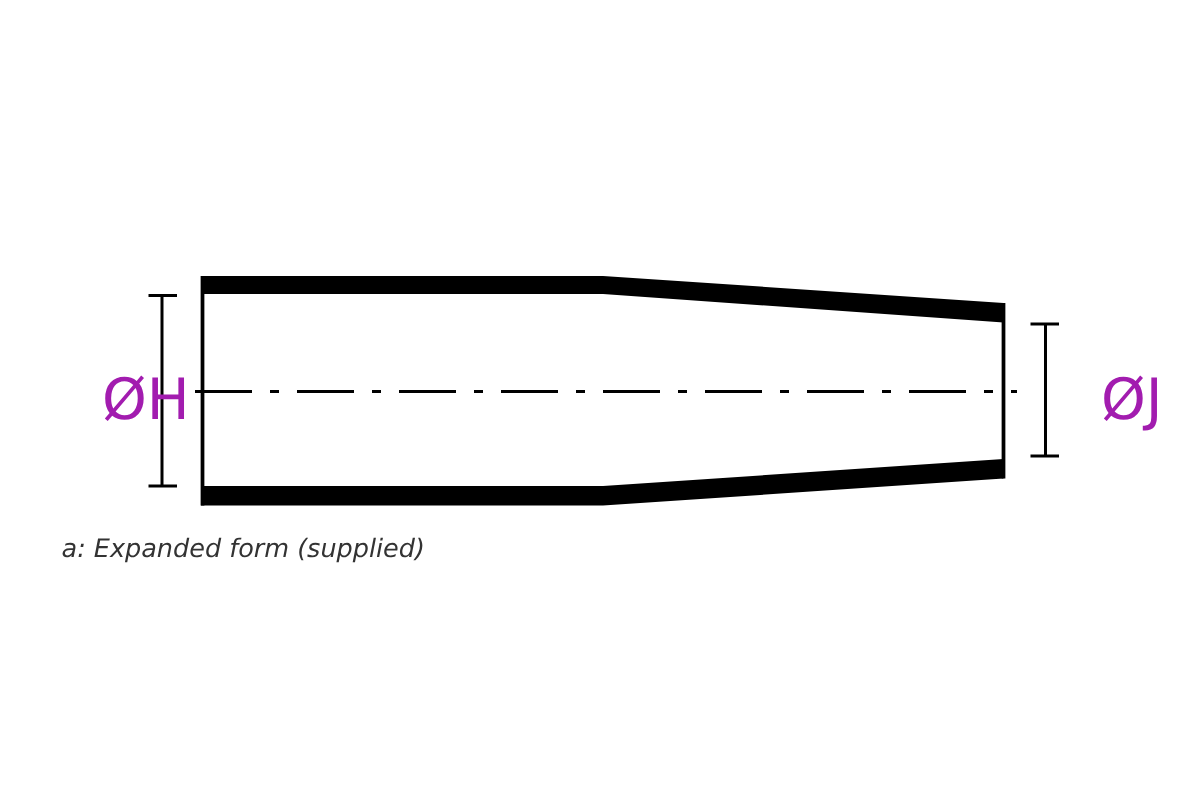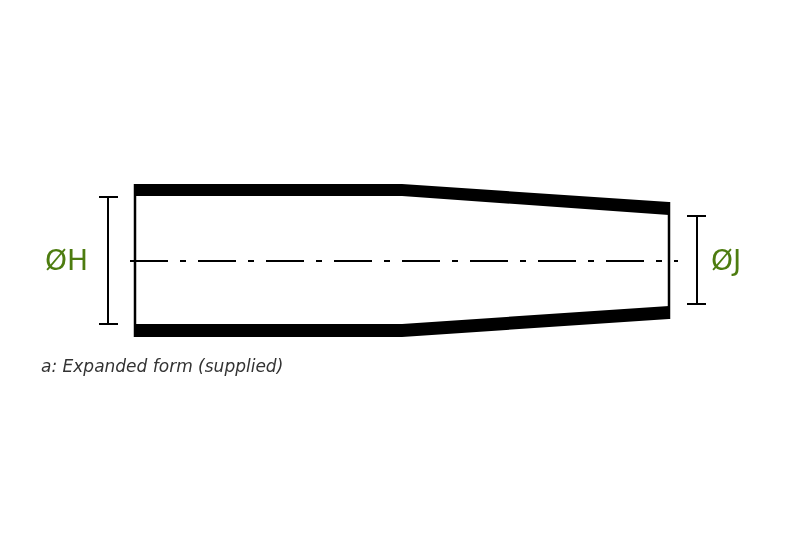--- a/index.html
+++ b/index.html
@@ -1,18 +1,18 @@
 <!DOCTYPE html>
 <html><head>
 <meta charset="utf-8">
 <style>
   html,body{margin:0;padding:0;background:#ffffff;}
   body{width:800px;height:533px;position:relative;overflow:hidden;font-family:"DejaVu Sans","Liberation Sans",sans-serif;}
   svg{position:absolute;left:0;top:0;}
-  .label{position:absolute;color:#4d7c0f;font-size:28px;line-height:1;}
+  .label{position:absolute;color:#a21caf;font-size:38px;line-height:1;margin-left:23px;}
   .caption{position:absolute;left:41px;top:356px;font-size:17px;font-style:italic;color:#333;font-family:"DejaVu Sans","Liberation Sans",sans-serif;}
 </style>
 </head>
 <body>
 
 <svg width="800" height="533" viewBox="0 0 800 533">
 
   <polygon points="134,184 402,184 669,202 669,215 402,196 134,196" fill="#000"></polygon>
 
   <polygon points="134,324 402,324 669,306 669,319 402,337 134,337" fill="#000"></polygon>

